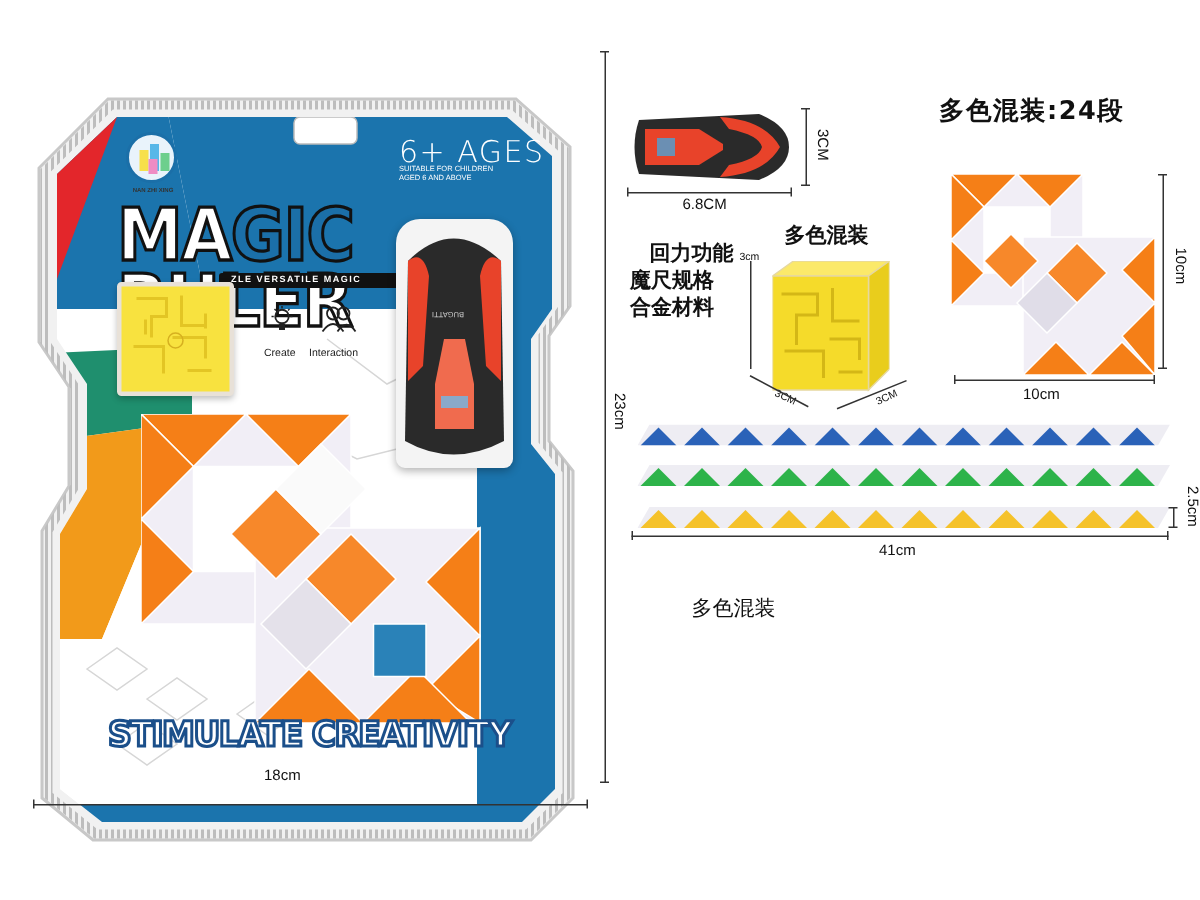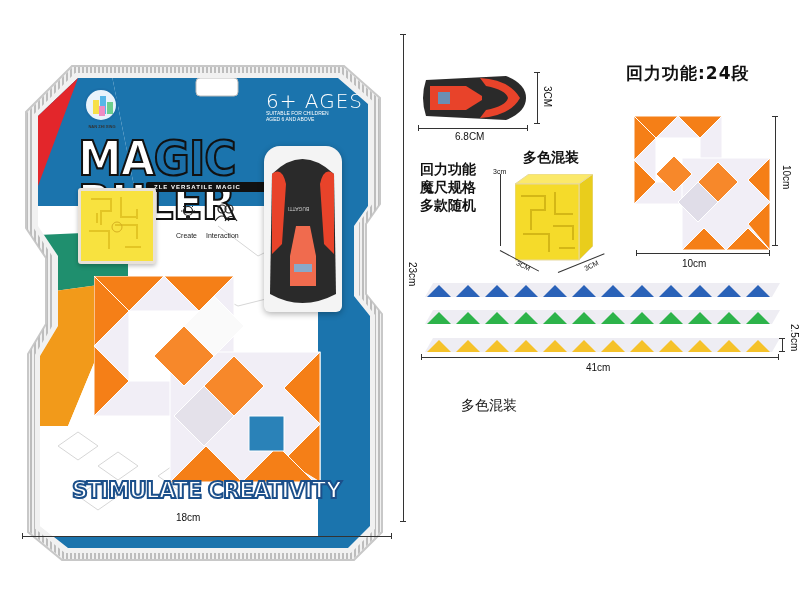--- a/index.html
+++ b/index.html
@@ -175,25 +175,25 @@
 </div>
 <div class="hline" style="left:418px;top:128px;width:110px"></div>
 <div class="cap-h" style="left:418px;top:125px"></div>
 <div class="cap-h" style="left:527px;top:125px"></div>
 <div class="dim" style="left:455px;top:131px">6.8CM</div>
 <div class="vline" style="left:537px;top:72px;height:52px"></div>
 <div class="cap-v" style="left:534px;top:72px"></div>
 <div class="cap-v" style="left:534px;top:123px"></div>
 <div class="dim rot" style="left:553px;top:86px">3CM</div>
 
-<div class="cn-big" style="left:626px;top:62px">回力功能:24段</div>
-
-<div class="cn-mid" style="left:420px;top:160px">回力功能</div>
+<div class="cn-big" style="left:626px;top:62px">多色混装:24段</div>
+
+<div class="cn-mid" style="left:433px;top:160px">回力功能</div>
 <div class="cn-mid" style="left:420px;top:178px">魔尺规格</div>
-<div class="cn-mid" style="left:420px;top:196px">多款随机</div>
+<div class="cn-mid" style="left:420px;top:196px">合金材料</div>
 
 <div class="cn-mid" style="left:523px;top:148px">多色混装</div>
 <div class="abs" style="left:515px;top:174px;width:78px;height:96px">
   <svg width="78" height="96">
     <polygon points="0,10 14,0 78,0 64,10" fill="#fbe96a" stroke="#e6d8a0"></polygon>
     <polygon points="64,10 78,0 78,72 64,86" fill="#e9cd1c" stroke="#e6d8a0"></polygon>
     <rect x="0" y="10" width="64" height="76" fill="#f5db2a" stroke="#e6d8a0"></rect>
     <g stroke="#d4b716" stroke-width="2" fill="none">
         <path d="M6 22 h24 v14 h-14 v20 M40 18 v22 h18 M8 60 h26 v18 M38 52 h20 v14 M44 74 h16"></path>
       </g>

